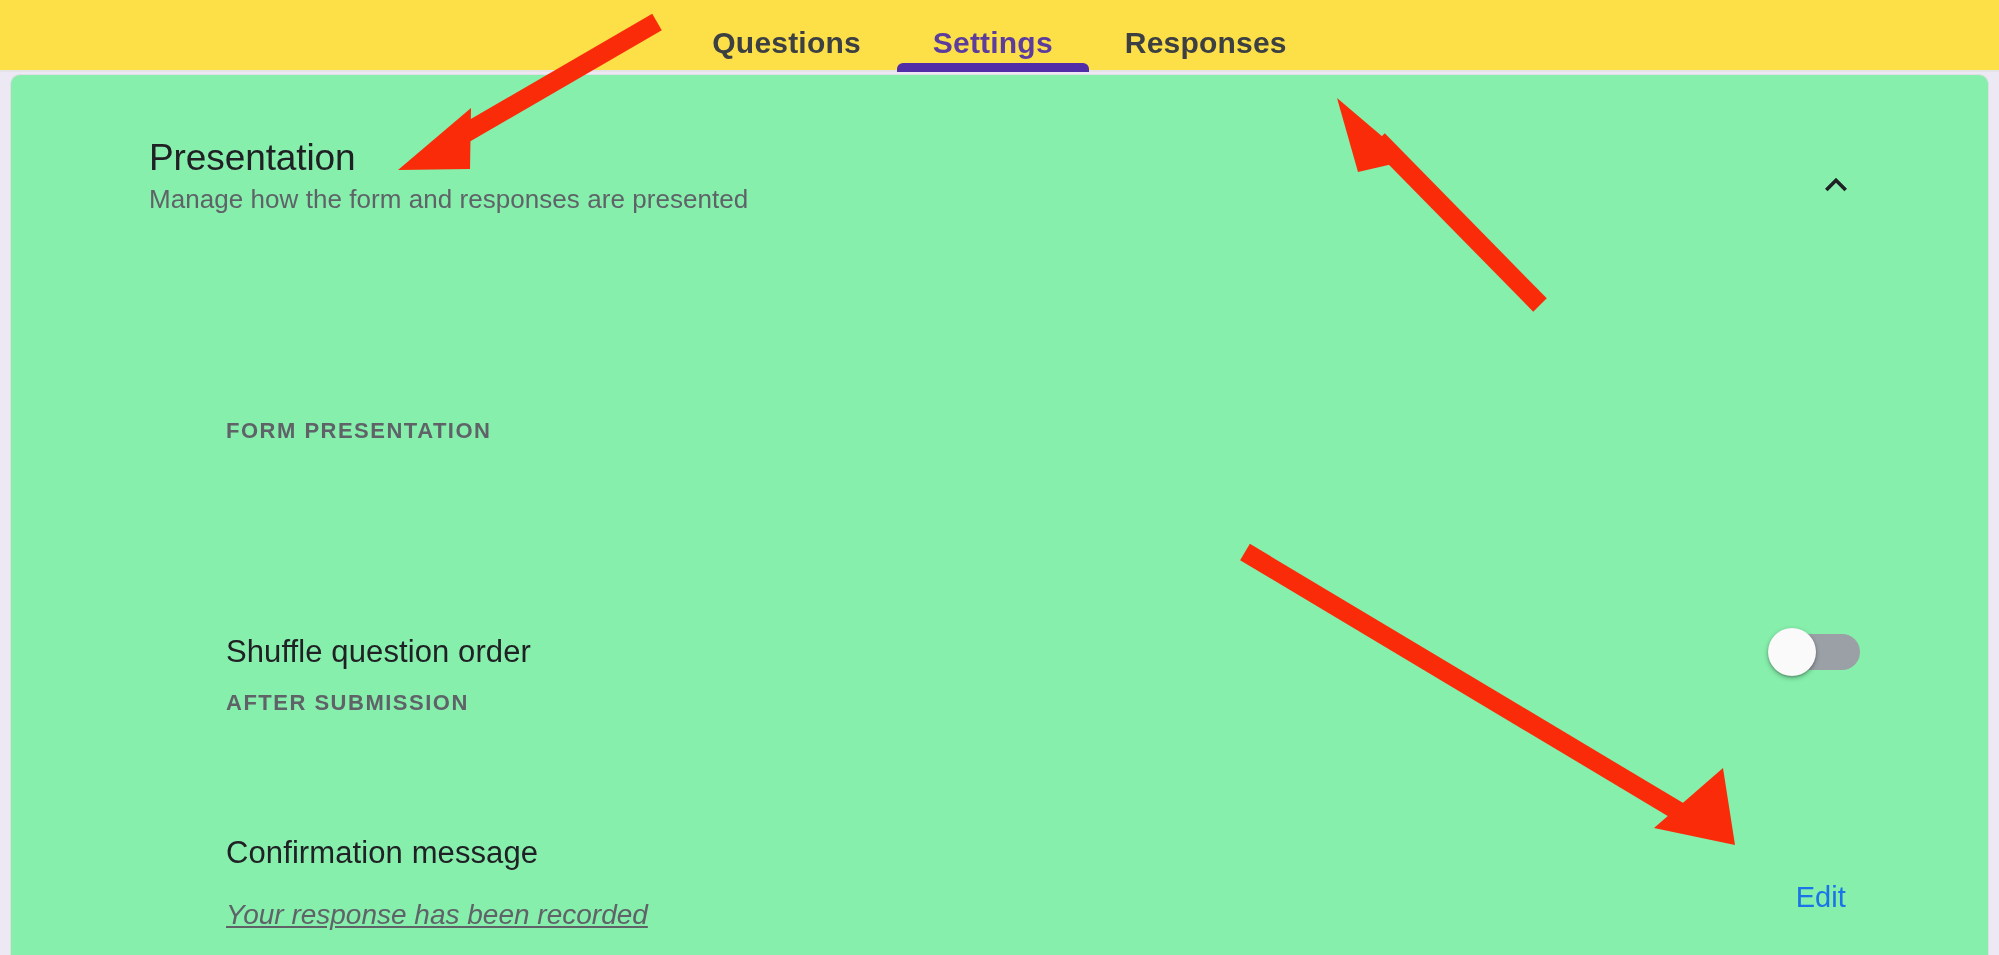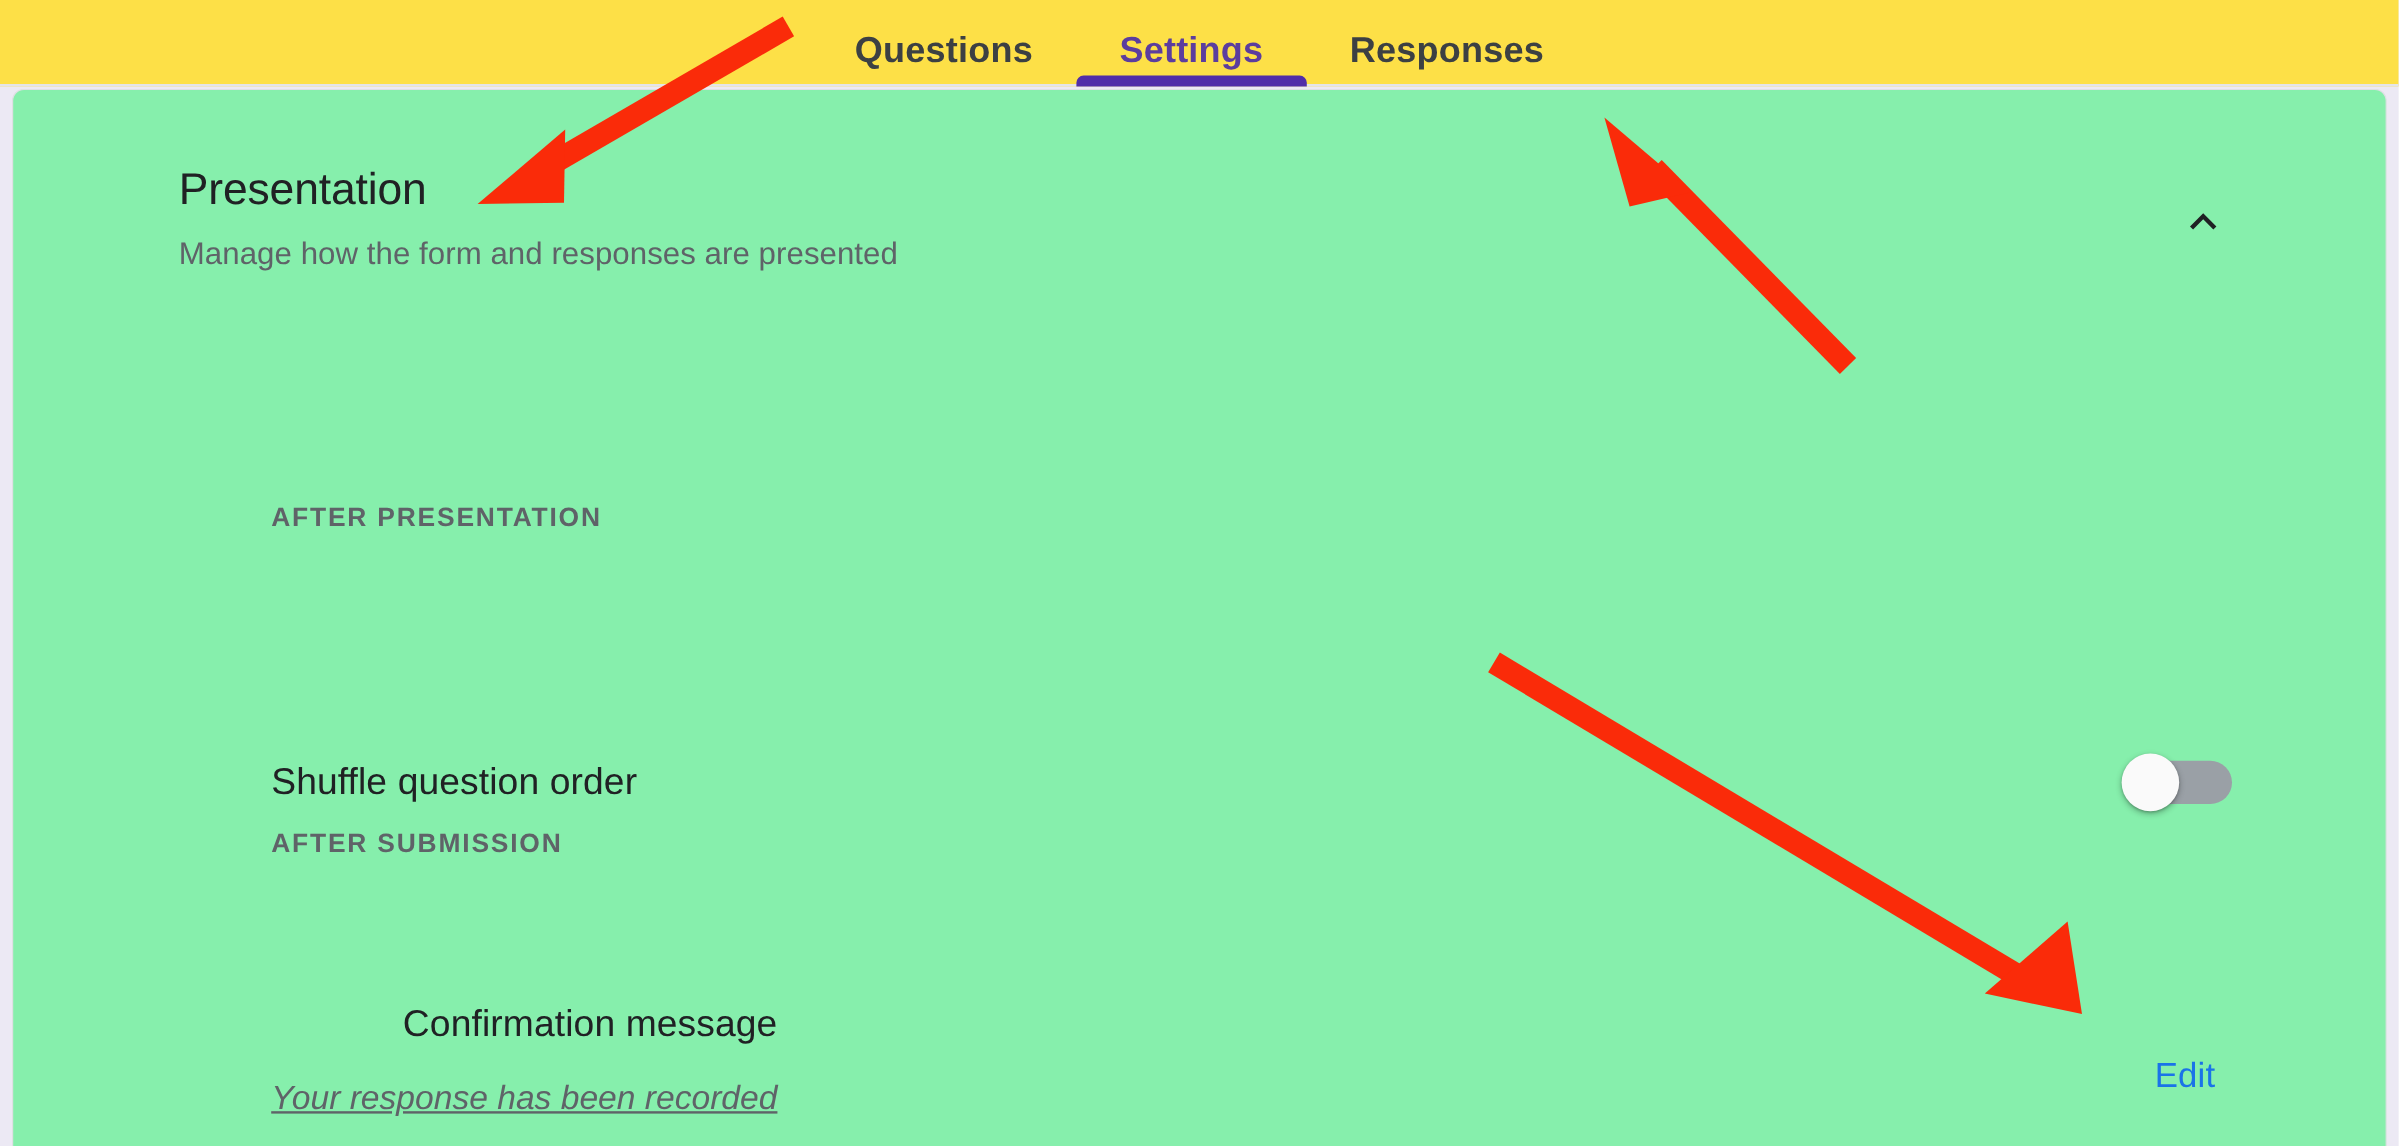--- a/index.html
+++ b/index.html
@@ -90,21 +90,21 @@
     top: 62px;
     width: 1560px;
   }
   .section-title {
     font-size: 37px;
     color: #202124;
     line-height: 1.15;
     letter-spacing: -0.1px;
   }
   .section-sub {
-    margin-top: 16px;
+    margin-top: 4px;
     font-size: 26px;
     color: #5f6368;
     letter-spacing: 0.05px;
   }
 
   .collapse-btn {
     position: absolute;
     right: 120px;
     top: 78px;
     width: 64px;
@@ -133,21 +133,21 @@
   .row {
     position: absolute;
     left: 215px;
     right: 120px;
     display: flex;
     align-items: center;
     justify-content: space-between;
   }
   #row-progress { top: 432px; height: 64px; }
   #row-shuffle  { top: 545px; height: 64px; }
-  #row-confirm  { top: 760px; height: 110px; align-items: flex-start; text-align: right; }
+  #row-confirm  { top: 760px; height: 110px; align-items: flex-start; }
 
   .row-label {
     font-size: 31px;
     color: #202124;
     letter-spacing: 0.1px;
   }
   .row-sub {
     margin-top: 28px;
     font-size: 28px;
     font-style: italic;
@@ -237,21 +237,21 @@
     </div>
 
     <button class="collapse-btn">
       <span>
         <svg width="44" height="44" viewBox="0 0 24 24" aria-hidden="true">
           <path d="M7.4 15.4 12 10.8l4.6 4.6 1.4-1.4-6-6-6 6z" fill="#202124"></path>
         </svg>
       </span>
     </button>
 
-    <div class="group-label" id="grp-form">AFTER PRESENTATION</div>
+    <div class="group-label" id="grp-form">FORM PRESENTATION</div>
 
 
     <div class="row" id="row-shuffle">
       <div class="row-label">Shuffle question order</div>
       <button class="switch" role="switch" aria-checked="false">
         <span class="track"></span>
         <span class="knob"></span>
       </button>
     </div>
 

